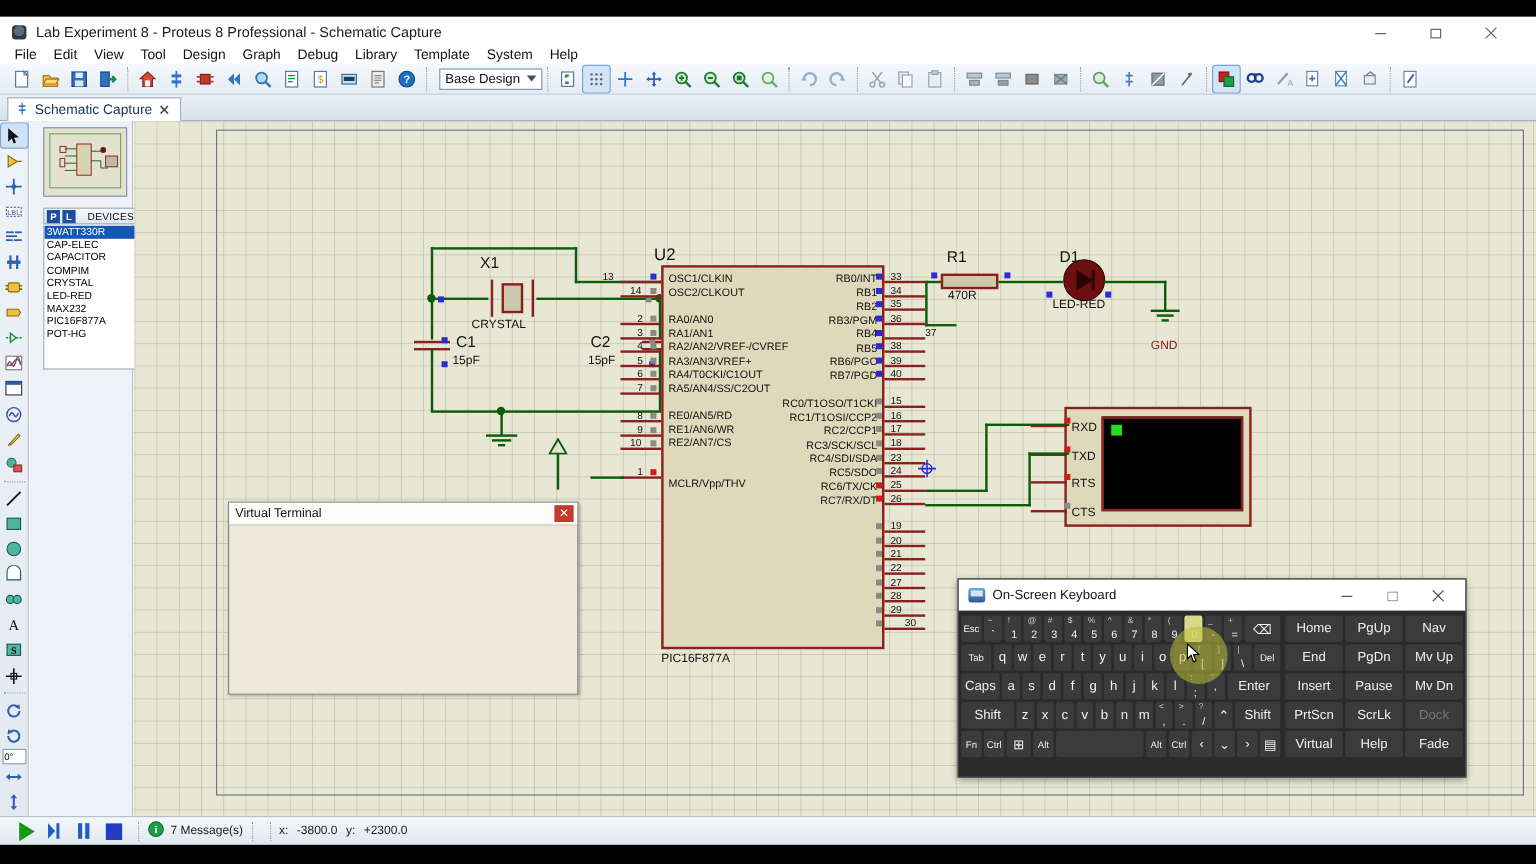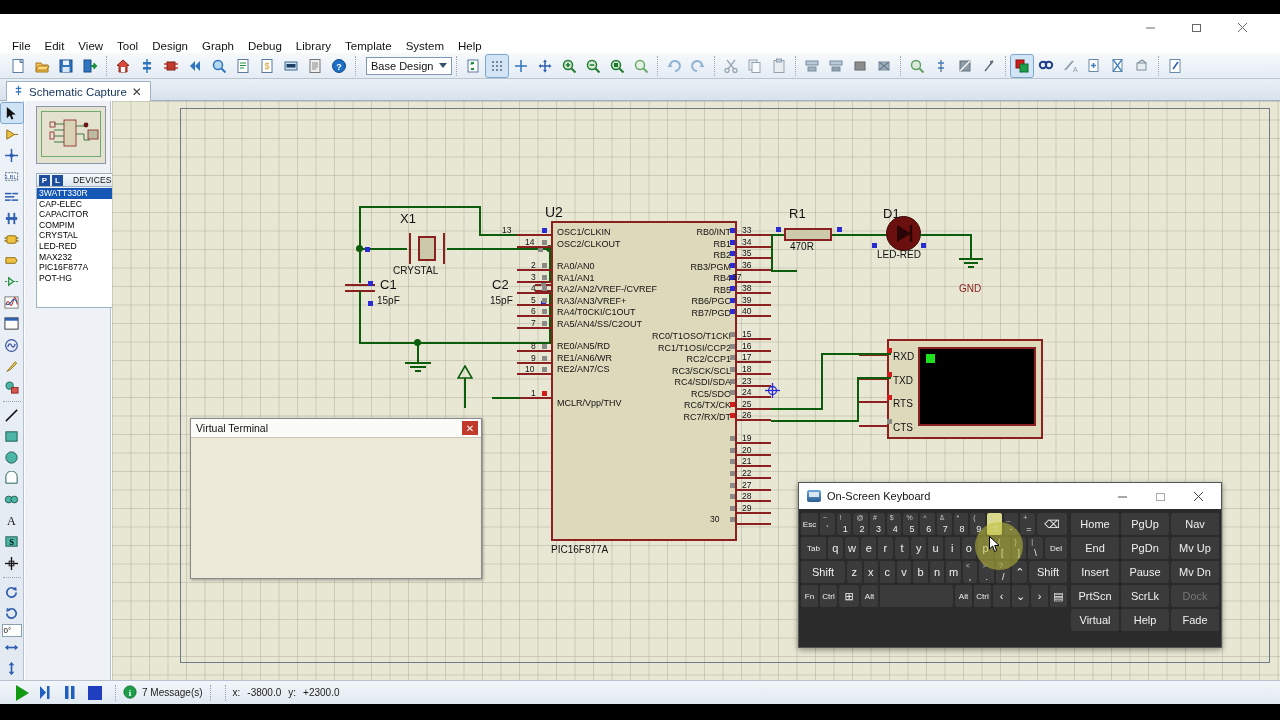--- a/index.html
+++ b/index.html
@@ -149,20 +149,24 @@
     border-radius:50%; background:rgba(190,190,60,.55); pointer-events:none; }
   .cursor-arrow { position:absolute; left:989px; top:536px; width:12px; height:18px; }
 </style>
 </head>
 <body>
 
 <div id="app">
 
   <div class="topblack"></div>
 
+  <div class="titlebar">
+    <div class="tb-icon"></div>
+    <div class="tb-title">Lab Experiment 8 - Proteus 8 Professional - Schematic Capture</div>
+  </div>
   <div class="win-ctrl win-min">
     <svg width="11" height="11" viewBox="0 0 11 11">
         <line x1="1" y1="6" x2="10" y2="6" stroke="#666" stroke-width="1"></line>
       </svg>
   </div>
   <div class="win-ctrl win-max">
     <svg width="11" height="11" viewBox="0 0 11 11">
         <rect x="1.5" y="2.5" width="8" height="7" fill="none" stroke="#666" stroke-width="1"></rect>
       </svg>
   </div>
@@ -860,21 +864,21 @@
         <div class="sq blue" style="left:618px;top:139px;"></div>
         <div class="pinnum" style="left:630px;top:136px;">34</div>
       <div class="pinline" style="left:625px;top:156px;width:34px;"></div>
         <div class="sq blue" style="left:618px;top:150px;"></div>
         <div class="pinnum" style="left:630px;top:147px;">35</div>
       <div class="pinline" style="left:625px;top:168px;width:34px;"></div>
         <div class="sq blue" style="left:618px;top:162px;"></div>
         <div class="pinnum" style="left:630px;top:159px;">36</div>
       <div class="pinline" style="left:625px;top:180px;width:34px;"></div>
         <div class="sq blue" style="left:618px;top:174px;"></div>
-        <div class="pinnum" style="left:620px;top:171px;">37</div>
+        <div class="pinnum" style="left:659px;top:171px;">37</div>
       <div class="pinline" style="left:625px;top:191px;width:34px;"></div>
         <div class="sq blue" style="left:618px;top:185px;"></div>
         <div class="pinnum" style="left:630px;top:182px;">38</div>
       <div class="pinline" style="left:625px;top:203px;width:34px;"></div>
         <div class="sq blue" style="left:618px;top:197px;"></div>
         <div class="pinnum" style="left:630px;top:194px;">39</div>
       <div class="pinline" style="left:625px;top:214px;width:34px;"></div>
         <div class="sq blue" style="left:618px;top:208px;"></div>
         <div class="pinnum" style="left:630px;top:205px;">40</div>
 
@@ -919,21 +923,21 @@
         <div class="sq gray" style="left:618px;top:382px;"></div>
         <div class="pinnum" style="left:630px;top:379px;">27</div>
       <div class="pinline" style="left:625px;top:399px;width:34px;"></div>
         <div class="sq gray" style="left:618px;top:393px;"></div>
         <div class="pinnum" style="left:630px;top:390px;">28</div>
       <div class="pinline" style="left:625px;top:411px;width:34px;"></div>
         <div class="sq gray" style="left:618px;top:405px;"></div>
         <div class="pinnum" style="left:630px;top:402px;">29</div>
       <div class="pinline" style="left:625px;top:422px;width:34px;"></div>
         <div class="sq gray" style="left:618px;top:416px;"></div>
-        <div class="pinnum" style="left:598px;top:413px;">30</div>
+        <div class="pinnum" style="left:642px;top:413px;">30</div>
     </div>
 
     <div class="wire wv" style="left:659px; top:133px; height:38px;"></div>
     <div class="wire wh" style="left:659px; top:169px; width:26px;"></div>
     <div class="wire wh" style="left:659px; top:133px; width:24px;"></div>
     <div class="wire wh" style="left:671px; top:133px; width:14px;"></div>
 
     <div style="position:absolute;left:672px;top:127px;width:48px;height:13px;background:#cdc9ab;border:2px solid #8b2020;"></div>
     <div class="lab" style="left:677px; top:105px; font-size:13px;">R1</div>
     <div class="lab" style="left:678px; top:140px; font-size:10px;">470R</div>
@@ -1107,20 +1111,41 @@
                 <span class="up">}</span>
                 <span class="lo">]</span>
               </div>
             <div class="key">
                 <span class="up">|</span>
                 <span class="lo">\</span>
               </div>
             <div class="key w-sm" style="flex:0 0 22px;">Del</div>
           </div>
 
+          <div class="krow">
+            <div class="key" style="flex:0 0 32px;">Caps</div>
+            <div class="key">a</div>
+            <div class="key">s</div>
+            <div class="key">d</div>
+            <div class="key">f</div>
+            <div class="key">g</div>
+            <div class="key">h</div>
+            <div class="key">j</div>
+            <div class="key">k</div>
+            <div class="key">l</div>
+            <div class="key">
+                <span class="up">:</span>
+                <span class="lo">;</span>
+              </div>
+            <div class="key">
+                <span class="up">"</span>
+                <span class="lo">'</span>
+              </div>
+            <div class="key" style="flex:0 0 44px;">Enter</div>
+          </div>
 
           <div class="krow">
             <div class="key" style="flex:0 0 44px;">Shift</div>
             <div class="key">z</div>
             <div class="key">x</div>
             <div class="key">c</div>
             <div class="key">v</div>
             <div class="key">b</div>
             <div class="key">n</div>
             <div class="key">m</div>

